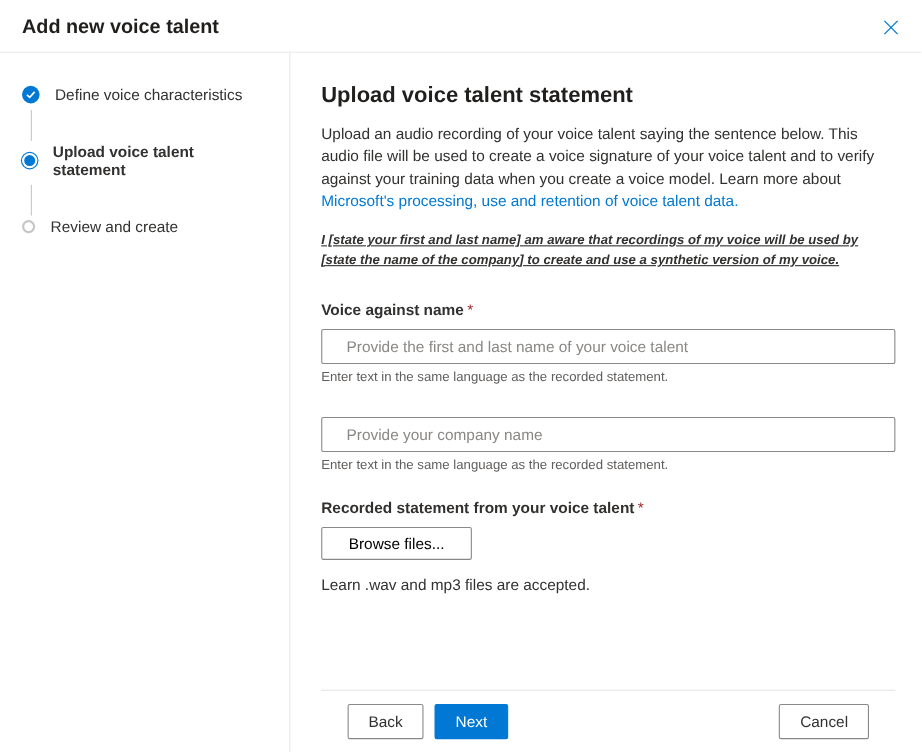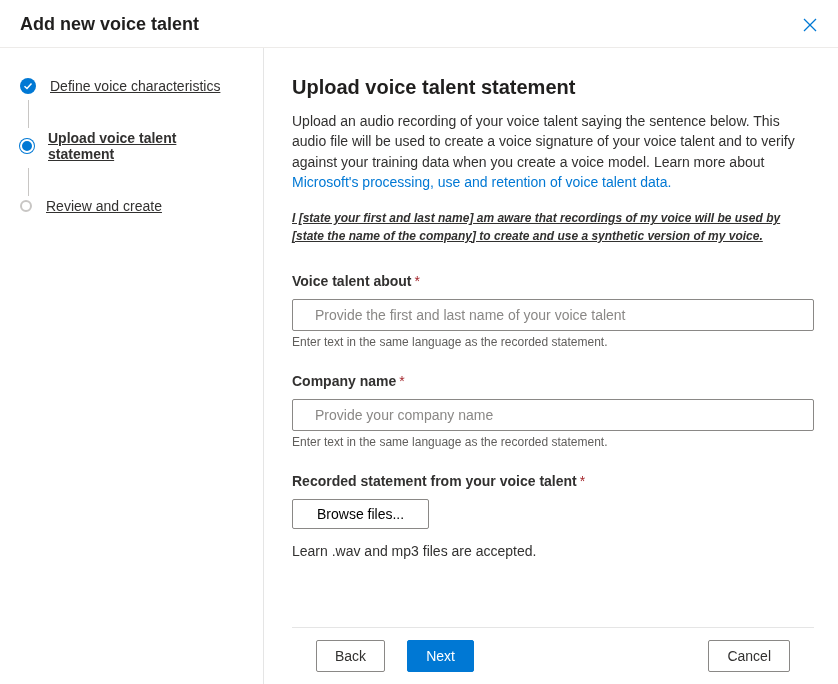--- a/index.html
+++ b/index.html
@@ -39,21 +39,20 @@
     .sidebar {
       width: 264px;
       border-right: 1px solid #e5e5e5;
       padding: 30px 20px 20px 20px;
     }
     .step {
       display: flex;
       align-items: center;
       position: relative;
       padding-bottom: 4px;
-      text-decoration: underline;
     }
     .step-icon {
       width: 16px;
       height: 16px;
       border-radius: 50%;
       flex-shrink: 0;
       margin-right: 14px;
       display: flex;
       align-items: center;
       justify-content: center;
@@ -158,21 +157,21 @@
       color: #323130;
       margin-top: 14px;
     }
     .footer {
       border-top: 1px solid #e5e5e5;
       padding: 12px 24px 12px 24px;
       display:flex;
       justify-content: space-between;
       align-items:center;
     }
-    .footer-left { display:flex; gap:22px; }
+    .footer-left { display:flex; gap:10px; }
     .btn {
       height: 32px;
       padding: 0 18px;
       border: 1px solid #8a8886;
       background: #fff;
       font-size: 14px;
       border-radius: 2px;
       cursor:pointer;
       color:#323130;
     }
@@ -226,30 +225,27 @@
       <div class="main-title">Upload voice talent statement</div>
 
       <div class="description">
         <span>Upload an audio recording of your voice talent saying the sentence below. This audio file will be used to create a voice signature of your voice talent and to verify against your training data when you create a voice model. Learn more about </span><a href="#">Microsoft's processing, use and retention of voice talent data.</a>
       </div>
 
       <div class="statement">I [state your first and last name] am aware that recordings of my voice will be used by [state the name of the company] to create and use a synthetic version of my voice.</div>
 
       <div class="field">
         <div class="field-row">
-          <span class="field-label">Voice talent about</span><span class="required">*</span>
+          <span class="field-label">Voice against name</span><span class="required">*</span>
         </div>
         <input type="text" class="text-input" placeholder="Provide the first and last name of your voice talent" style="">
         <div class="helper">Enter text in the same language as the recorded statement.</div>
       </div>
 
       <div class="field">
-        <div class="field-row">
-          <span class="field-label">Company name</span><span class="required">*</span>
-        </div>
         <input type="text" class="text-input" placeholder="Provide your company name" style="">
         <div class="helper">Enter text in the same language as the recorded statement.</div>
       </div>
 
       <div class="field">
         <div class="field-row">
           <span class="field-label">Recorded statement from your voice talent</span><span class="required">*</span>
         </div>
         <button class="browse-btn">Browse files...</button>
         <div class="file-note">Learn .wav and mp3 files are accepted.</div>

